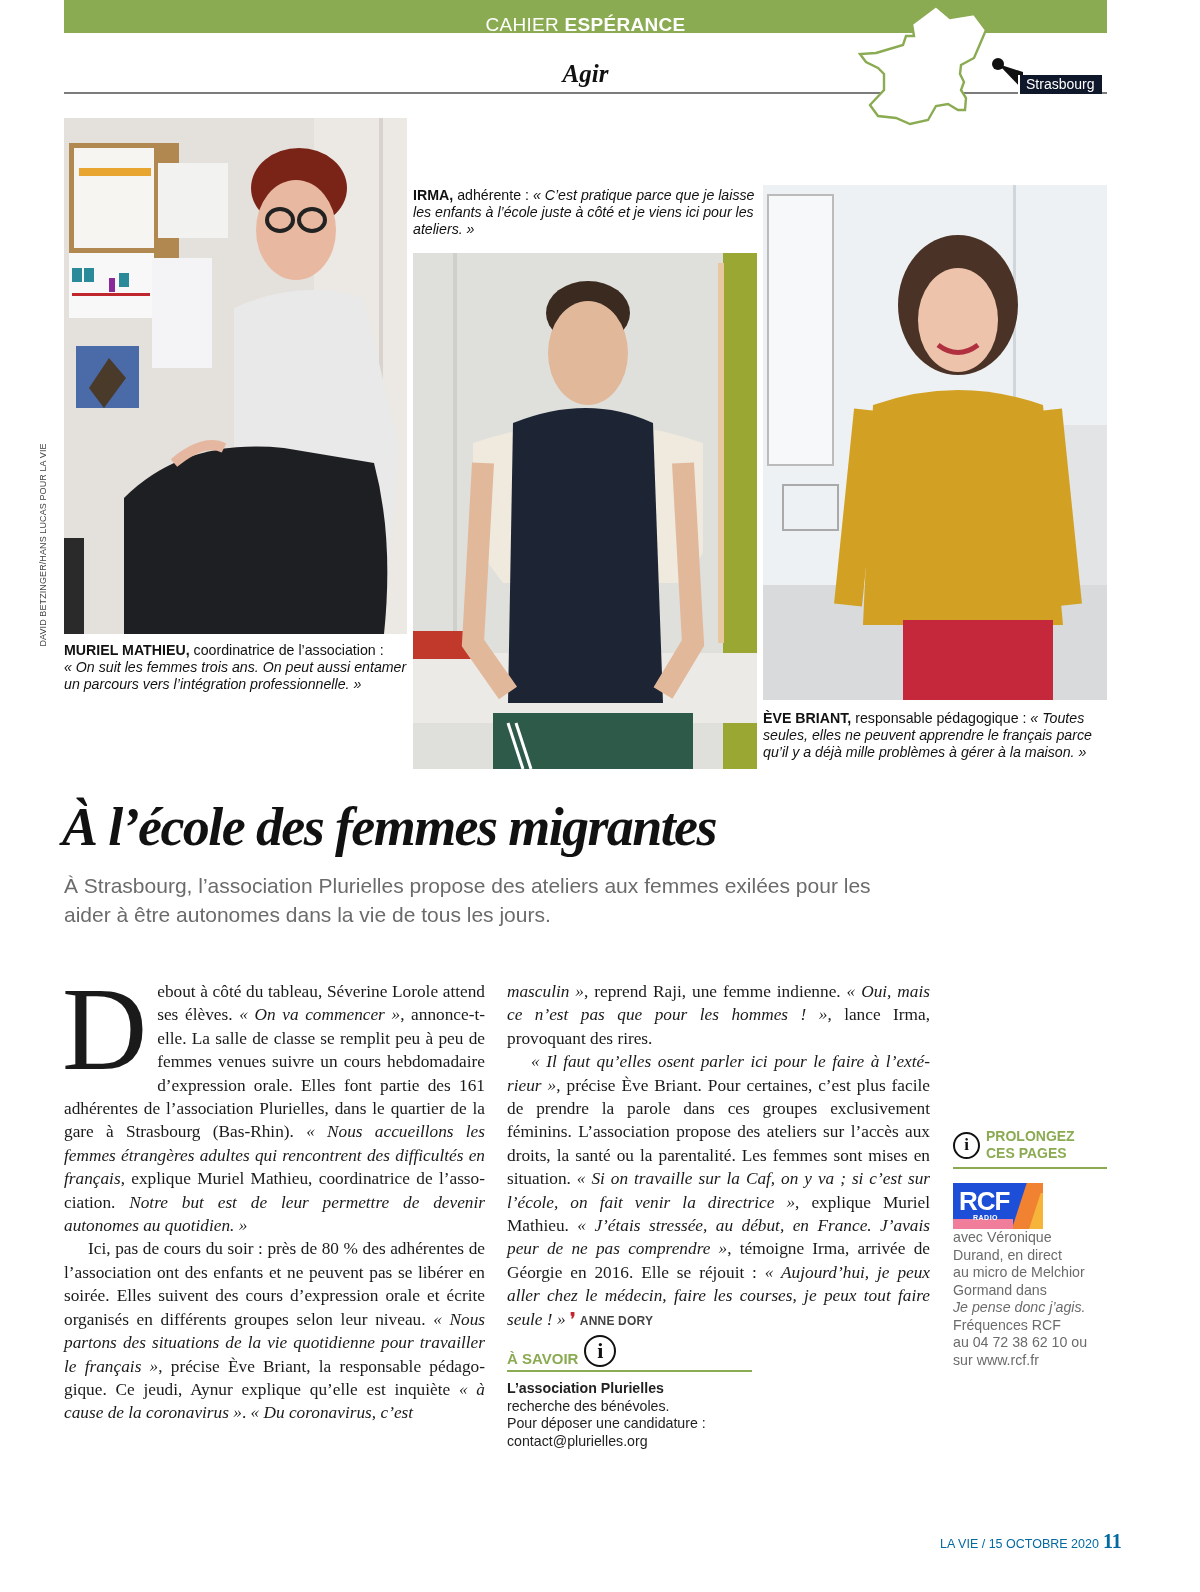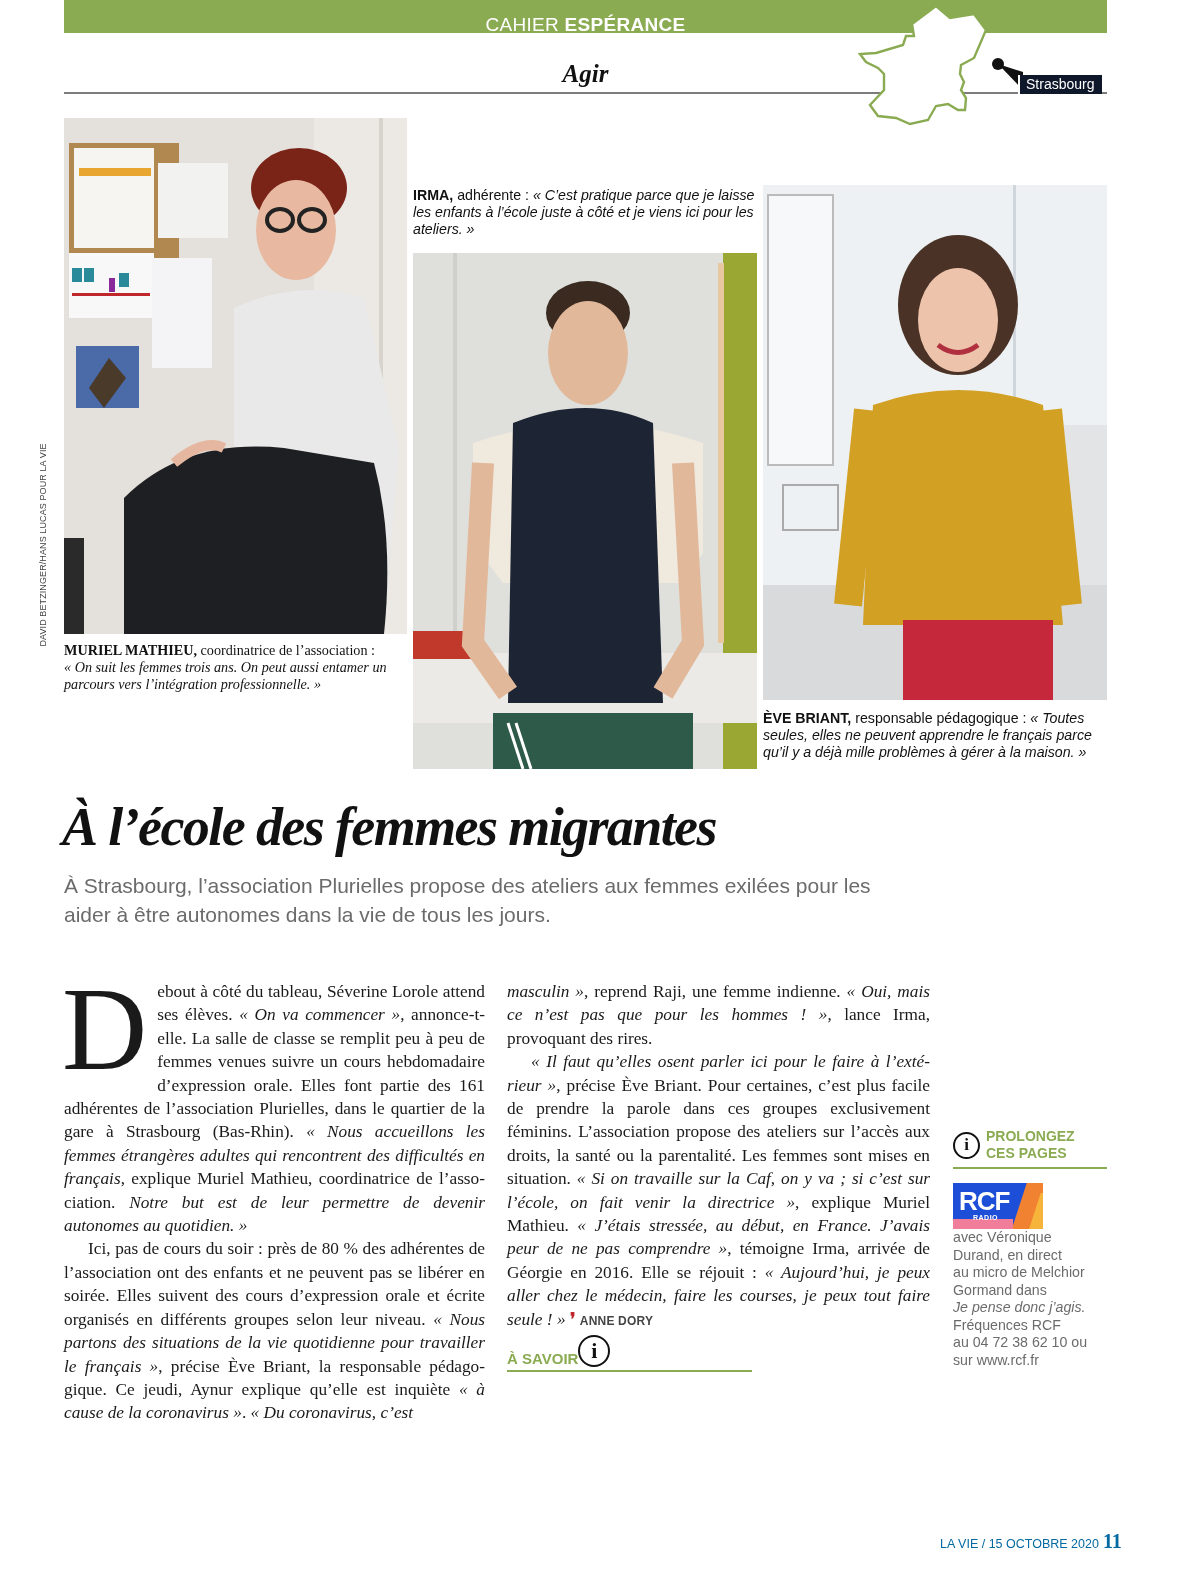--- a/index.html
+++ b/index.html
@@ -23,41 +23,41 @@
   .photo-muriel { left: 64px; top: 118px; width: 343px; height: 516px; }
   .photo-irma { left: 413px; top: 253px; width: 344px; height: 516px; }
   .photo-eve { left: 763px; top: 185px; width: 344px; height: 515px; }
 
   .credit { position: absolute; left: 36px; top: 455px; width: 14px; height: 180px; }
   .credit span { position: absolute; left: 50%; top: 50%; transform: translate(-50%, -50%) rotate(-90deg); white-space: nowrap; font-size: 9px; letter-spacing: 0.1px; color: #444; }
 
   .caption { position: absolute; font-size: 14.2px; line-height: 17px; color: #111; }
   .caption b { font-weight: 700; }
   .caption i { font-style: italic; }
-  .cap-muriel { left: 64px; top: 642px; width: 350px; font-family: Liberation Serif, serif; }
+  .cap-muriel { left: 64px; top: 642px; width: 350px; }
   .cap-irma { left: 413px; top: 187px; width: 344px; }
   .cap-eve { left: 763px; top: 710px; width: 346px; }
 
   
   .headline { position: absolute; left: 62px; top: 796px; font-family: "Liberation Serif", serif; font-style: italic; font-weight: 700; font-size: 54px; letter-spacing: -1.6px; color: #111; white-space: nowrap; }
   .standfirst { position: absolute; left: 64px; top: 871px; width: 830px; font-size: 21px; line-height: 29px; color: #6b6b6b; }
 
   
   .col { position: absolute; font-family: "Liberation Serif", serif; font-size: 17.3px; line-height: 23.4px; color: #1a1a1a; text-align: justify; hyphens: manual; }
   .col i { font-style: italic; }
   .col-1 { left: 64px; top: 980px; width: 421px; }
   .col-2 { left: 507px; top: 980px; width: 423px; }
   .dropcap { float: left; font-family: "Liberation Serif", serif; font-size: 118px; line-height: 88px; margin: 6px 10px 0 -2px; height: 90px; }
   .indent { text-indent: 24px; display: block; }
   .signoff { font-family: "Liberation Sans", sans-serif; font-size: 12px; font-weight: 700; color: #444; letter-spacing: 0.2px; }
   .endmark { color: #c0272d; font-weight: 700; }
 
   
   .asavoir { position: absolute; left: 507px; top: 1336px; width: 245px; }
-  .asavoir .head { display: flex; align-items: flex-end; gap: 0; height: 36px; border-bottom: 2px solid #8bab52; padding-bottom: 3px; }
+  .asavoir .head { display: flex; align-items: flex-end; gap: 6px; height: 36px; border-bottom: 2px solid #8bab52; padding-bottom: 3px; }
   .asavoir .title { color: #8bab52; font-weight: 700; font-size: 15px; }
   .info-icon { width: 32px; height: 32px; border: 2.5px solid #111; border-radius: 50%; display: flex; align-items: center; justify-content: center; font-family: "Liberation Serif", serif; font-weight: 700; font-size: 22px; color: #111; }
   .asavoir .body { margin-top: 8px; font-size: 14.2px; line-height: 17.5px; color: #222; }
   .asavoir .body b { font-weight: 700; display: block; }
 
   
   .prolongez { position: absolute; left: 953px; top: 1128px; width: 154px; }
   .prolongez .head { display: flex; align-items: center; gap: 6px; border-bottom: 2px solid #8bab52; padding-bottom: 5px; }
   .prolongez .head .info-icon { width: 27px; height: 27px; font-size: 17px; border-width: 2px; }
   .prolongez .title { color: #8bab52; font-weight: 700; font-size: 14px; line-height: 17px; }
@@ -187,20 +187,26 @@
 <div class="col col-2">
   <i>masculin »</i><span>, reprend Raji, une femme indienne. </span><i>« Oui, mais ce n’est pas que pour les hommes ! »</i><span>, lance Irma, provoquant des rires.</span>
   <span class="indent"><i>« Il faut qu’elles osent parler ici pour le faire à l’exté­rieur »</i><span>, précise Ève Briant. Pour certaines, c’est plus facile de prendre la parole dans ces groupes exclusi­vement féminins. L’association propose des ateliers sur l’accès aux droits, la santé ou la parentalité. Les femmes sont mises en situation. </span><i>« Si on travaille sur la Caf, on y va ; si c’est sur l’école, on fait venir la direc­trice »</i><span>, explique Muriel Mathieu. </span><i>« J’étais stressée, au début, en France. J’avais peur de ne pas comprendre »</i><span>, témoigne Irma, arrivée de Géorgie en 2016. Elle se réjouit : </span><i>« Aujourd’hui, je peux aller chez le médecin, faire les courses, je peux tout faire seule ! »</i> <span class="endmark">❜</span> <span class="signoff">ANNE DORY</span></span>
 </div>
 
 <div class="asavoir">
   <div class="head">
     <span class="title">À SAVOIR</span>
     <span class="info-icon">i</span>
   </div>
+  <div class="body">
+    <b>L’association Plurielles</b>
+    <div>recherche des bénévoles.</div>
+    <div>Pour déposer une candidature :</div>
+    <div>contact@plurielles.org</div>
+  </div>
 </div>
 
 <div class="prolongez">
   <div class="head">
     <span class="info-icon">i</span>
     <div class="title">
       <div>PROLONGEZ</div>
       <div>CES PAGES</div>
     </div>
   </div>

